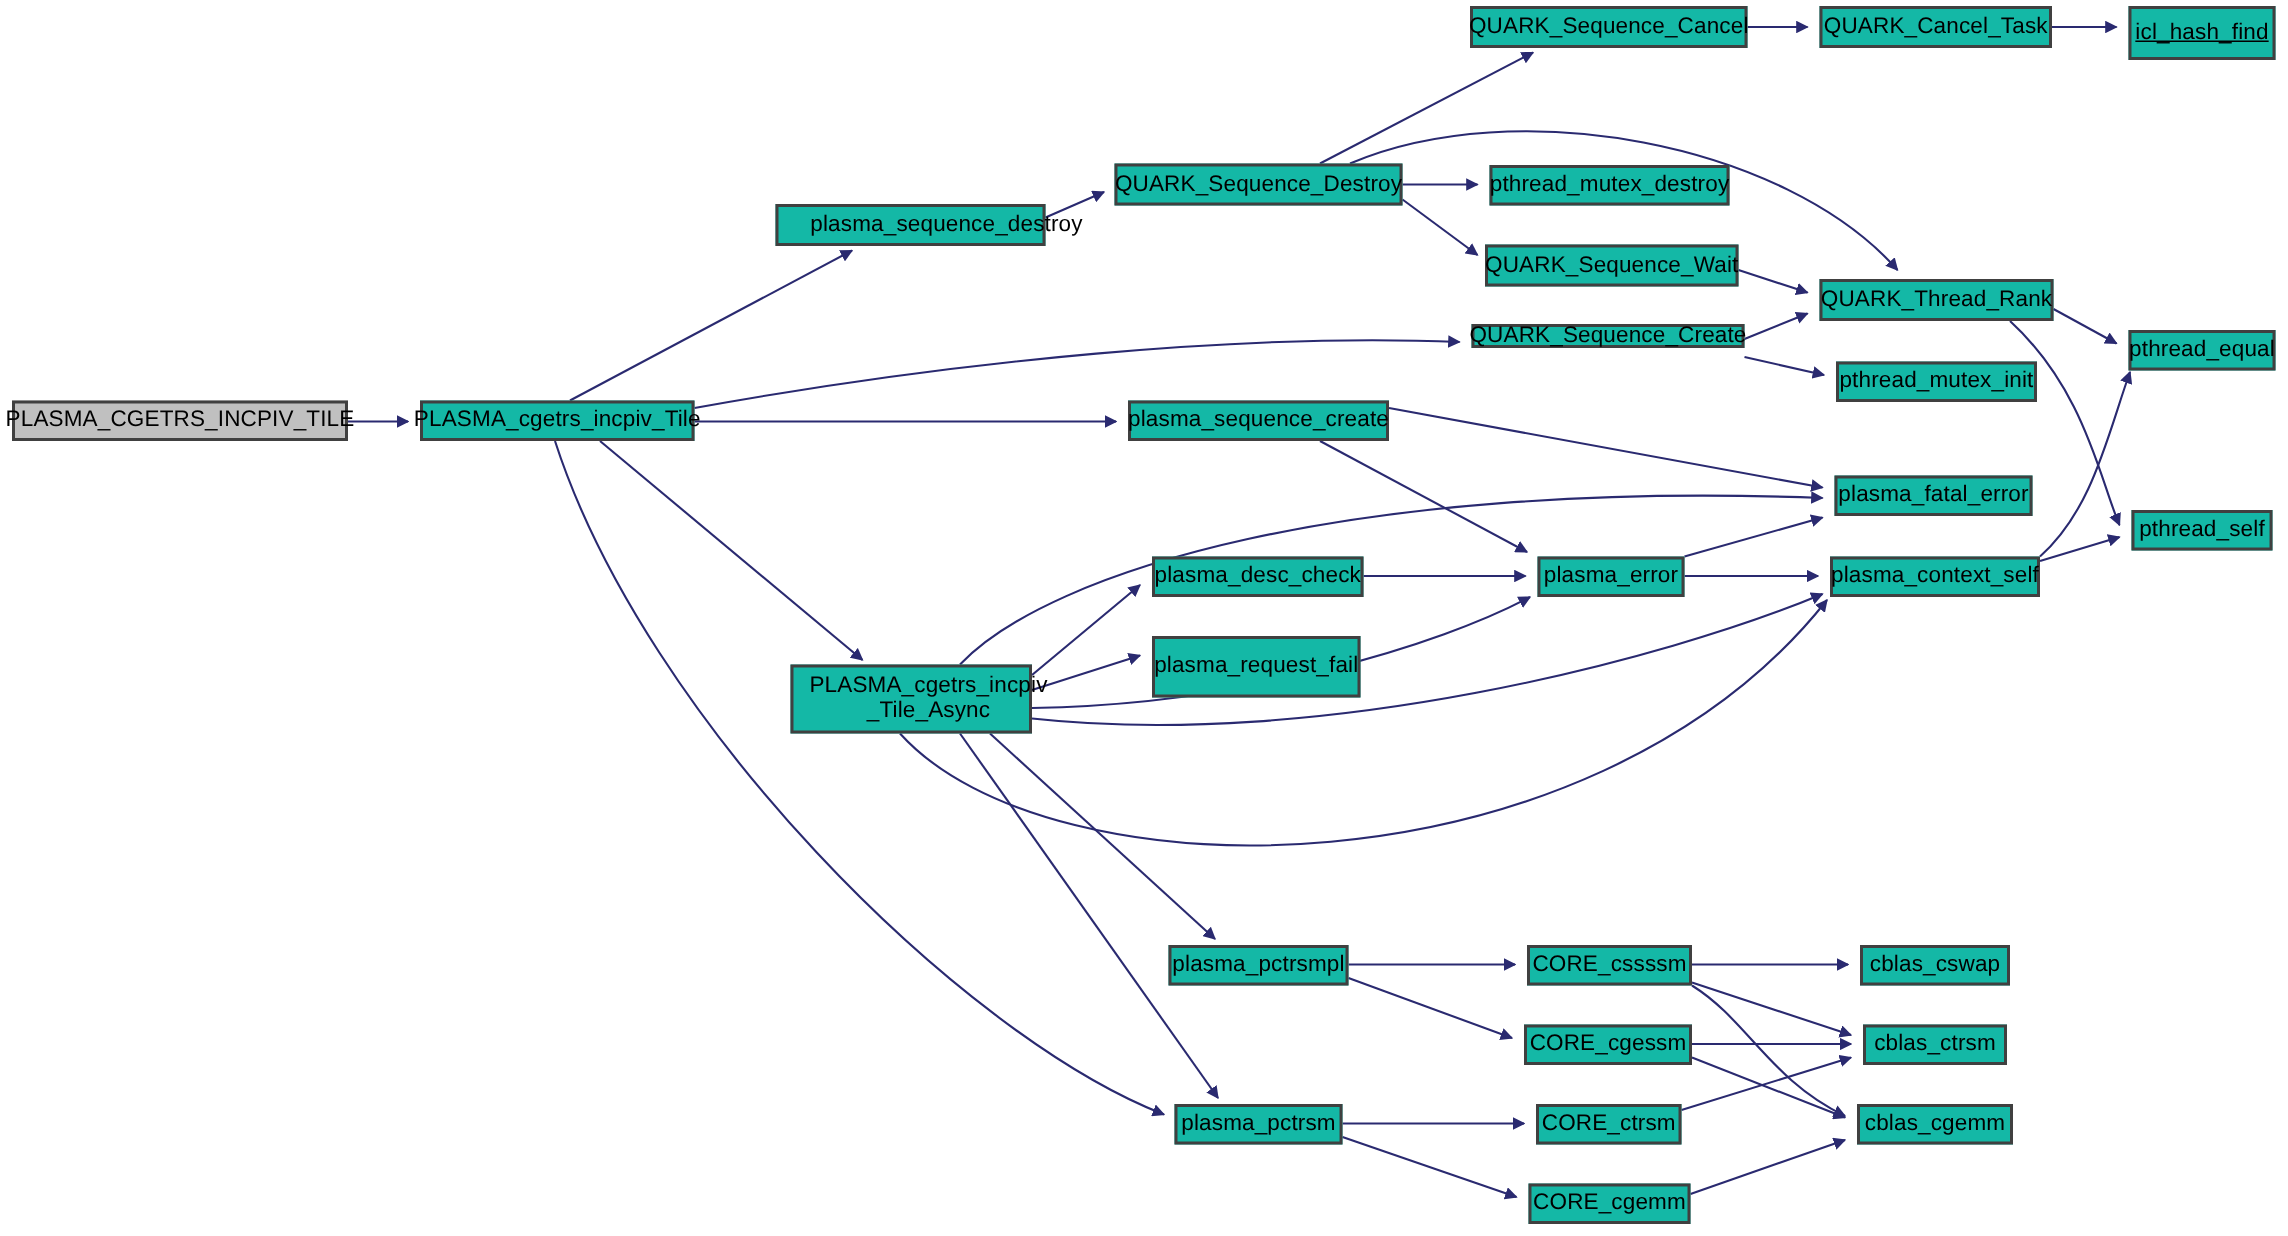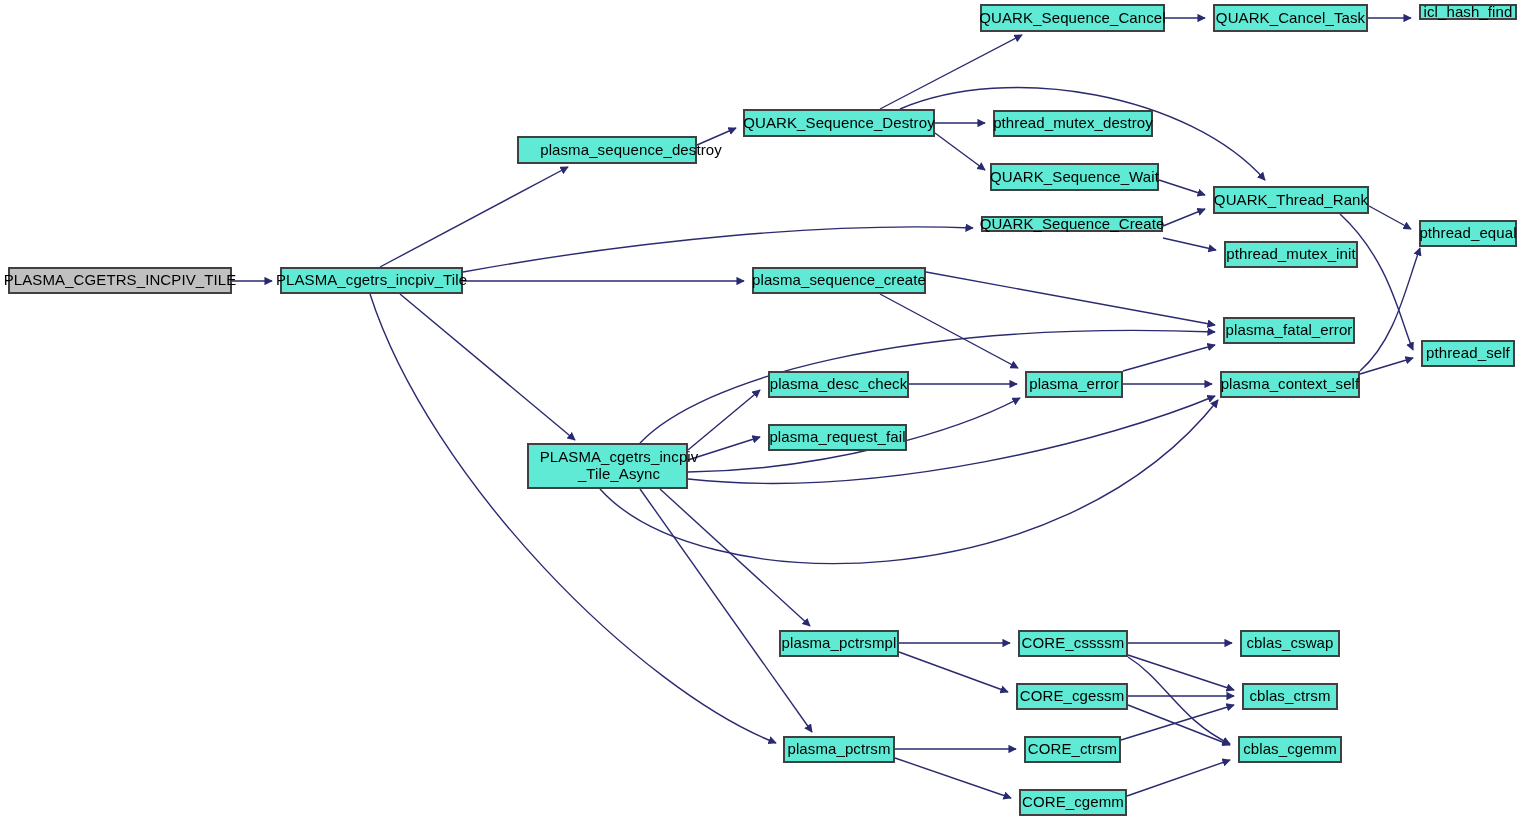--- a/index.html
+++ b/index.html
@@ -1,20 +1,20 @@
 <!DOCTYPE html>
 <html><head>
 <meta charset="utf-8">
 <style>
   html,body{margin:0;padding:0;background:#ffffff;}
   #canvas{position:relative;width:1525px;height:824px;background:#ffffff;
           font-family:"Liberation Sans","DejaVu Sans",sans-serif;overflow:hidden;}
   svg#edges{position:absolute;left:0;top:0;width:1525px;height:824px;}
   .node{position:absolute;box-sizing:border-box;border:1px solid #404040;
-        background:#5eead4;display:flex;align-items:center;justify-content:center;
+        background:#14b8a6;display:flex;align-items:center;justify-content:center;
         text-align:center;color:#000000;font-size:15px;line-height:1.12;
         letter-spacing:0.1px;white-space:pre-line;}
   .node.thick{border:2px solid #404040;}
   .node.hl{background:#c0c0c0;border:2px solid #404040;}
 </style>
 </head>
 <body>
 
 <div id="canvas">
   <svg id="edges" viewBox="0 0 1525 824">
@@ -70,34 +70,34 @@
         <path d="M1127,796 L1230,760" fill="none" stroke="#2a2a70" stroke-width="1.4" marker-end="url(#arrow)"></path>
       </g>
   </svg>
   <div id="node-layer">
       <div class="node hl" style="left: 8px; top: 267px; width: 224px; height: 27px;"><span>PLASMA_CGETRS_INCPIV_TILE</span></div>
       <div class="node thick" style="left: 280px; top: 267px; width: 183px; height: 27px;"><span>PLASMA_cgetrs_incpiv_Tile</span></div>
       <div class="node thick" style="left: 517px; top: 136px; width: 180px; height: 28px; padding-left: 48px;"><span>plasma_sequence_destroy</span></div>
       <div class="node thick" style="left: 743px; top: 109px; width: 192px; height: 28px;"><span>QUARK_Sequence_Destroy</span></div>
       <div class="node thick" style="left: 980px; top: 4px; width: 185px; height: 28px;"><span>QUARK_Sequence_Cancel</span></div>
       <div class="node thick" style="left: 1213px; top: 4px; width: 155px; height: 28px;"><span>QUARK_Cancel_Task</span></div>
-      <div class="node thick" style="left: 1419px; top: 4px; width: 98px; height: 16px;"><span>icl_hash_find</span></div>
+      <div class="node thick" style="left: 1419px; top: 4px; width: 98px; height: 36px; text-decoration: underline;"><span>icl_hash_find</span></div>
       <div class="node thick" style="left: 993px; top: 110px; width: 160px; height: 27px;"><span>pthread_mutex_destroy</span></div>
       <div class="node thick" style="left: 990px; top: 163px; width: 169px; height: 28px;"><span>QUARK_Sequence_Wait</span></div>
       <div class="node thick" style="left: 981px; top: 216px; width: 182px; height: 16px;"><span>QUARK_Sequence_Create</span></div>
       <div class="node thick" style="left: 1213px; top: 186px; width: 156px; height: 28px;"><span>QUARK_Thread_Rank</span></div>
       <div class="node thick" style="left: 1224px; top: 241px; width: 134px; height: 27px;"><span>pthread_mutex_init</span></div>
       <div class="node thick" style="left: 1419px; top: 220px; width: 98px; height: 27px;"><span>pthread_equal</span></div>
       <div class="node thick" style="left: 1421px; top: 340px; width: 94px; height: 27px;"><span>pthread_self</span></div>
       <div class="node thick" style="left: 752px; top: 267px; width: 174px; height: 27px;"><span>plasma_sequence_create</span></div>
       <div class="node thick" style="left: 1223px; top: 317px; width: 132px; height: 27px;"><span>plasma_fatal_error</span></div>
       <div class="node thick" style="left: 768px; top: 371px; width: 141px; height: 27px;"><span>plasma_desc_check</span></div>
       <div class="node thick" style="left: 1025px; top: 371px; width: 98px; height: 27px;"><span>plasma_error</span></div>
       <div class="node thick" style="left: 1220px; top: 371px; width: 140px; height: 27px;"><span>plasma_context_self</span></div>
-      <div class="node thick" style="left: 768px; top: 424px; width: 139px; height: 27px;"><span>plasma_request_fail</span></div>
+      <div class="node thick" style="left: 768px; top: 424px; width: 139px; height: 41px;"><span>plasma_request_fail</span></div>
       <div class="node thick" style="left: 527px; top: 443px; width: 161px; height: 46px; padding-left: 23px;"><span>PLASMA_cgetrs_incpiv
 _Tile_Async</span></div>
       <div class="node thick" style="left: 779px; top: 630px; width: 120px; height: 27px;"><span>plasma_pctrsmpl</span></div>
       <div class="node thick" style="left: 1018px; top: 630px; width: 110px; height: 27px;"><span>CORE_cssssm</span></div>
       <div class="node thick" style="left: 1240px; top: 630px; width: 100px; height: 27px;"><span>cblas_cswap</span></div>
       <div class="node thick" style="left: 1016px; top: 683px; width: 112px; height: 27px;"><span>CORE_cgessm</span></div>
       <div class="node thick" style="left: 1242px; top: 683px; width: 96px; height: 27px;"><span>cblas_ctrsm</span></div>
       <div class="node thick" style="left: 783px; top: 736px; width: 112px; height: 27px;"><span>plasma_pctrsm</span></div>
       <div class="node thick" style="left: 1024px; top: 736px; width: 97px; height: 27px;"><span>CORE_ctrsm</span></div>
       <div class="node thick" style="left: 1238px; top: 736px; width: 104px; height: 27px; text-align: center;"><span>cblas_cgemm</span></div>

